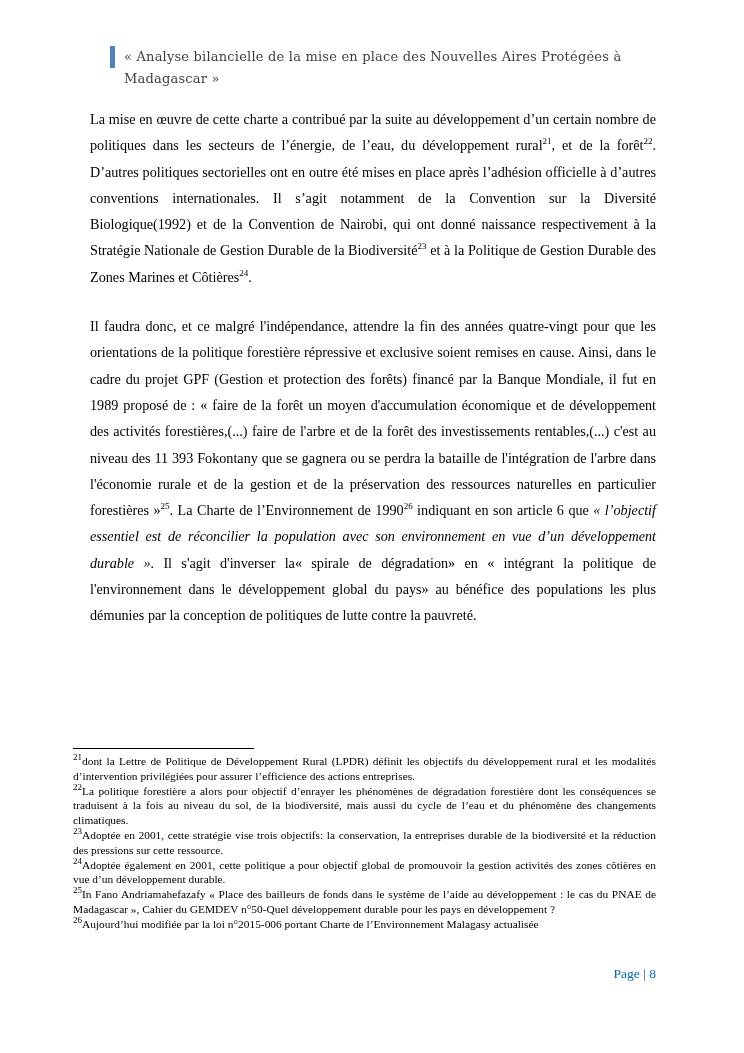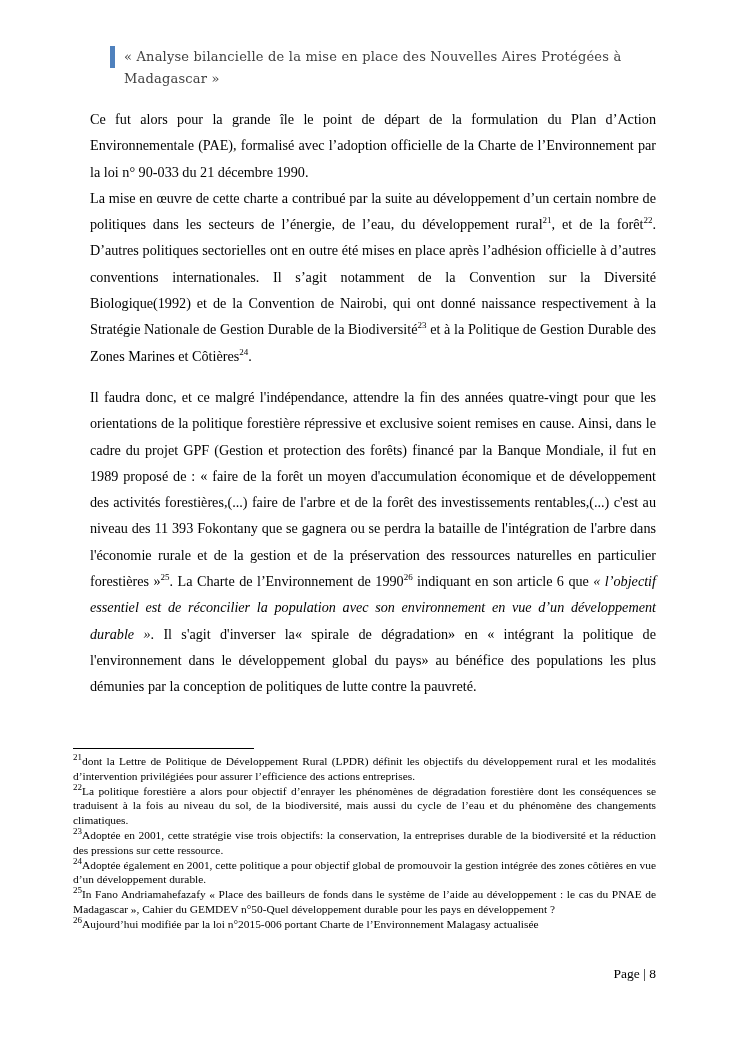--- a/index.html
+++ b/index.html
@@ -38,21 +38,21 @@
     line-height: 22px;
     color: #3f3f3f;
     letter-spacing: 0.2px;
   }
   .para {
     margin: 0;
     font-size: 14.2px;
     line-height: 26.3px;
     text-align: justify;
   }
-  .para.gap { margin-top: 15px; }
+  .para.gap { margin-top: 23px; }
   .para sup, .footnote sup {
     font-size: 9px;
     line-height: 0;
     vertical-align: super;
     font-family: Liberation Serif, serif;
   }
   .italic { font-style: italic; }
   .footnotes {
     position: absolute;
     left: 73px;
@@ -67,56 +67,55 @@
   .footnote {
     font-size: 11.4px;
     line-height: 14.8px;
     text-align: justify;
   }
   .footer {
     position: absolute;
     top: 966px;
     right: 88px;
     font-size: 13.5px;
-    color: #000000;
+    color: #0369a1;
     text-align: right;
   }
 </style>
 </head>
 <body>
 
 <div class="page">
 
   <div class="content">
 
     <div class="header">
       <span class="accent-bar"></span>
       <span class="header-title">« Analyse bilancielle de la mise en place des Nouvelles Aires Protégées à Madagascar »</span>
     </div>
 
-    <p class="para"><span>Ce fut alors pour la grande île le point de départ de la formulation du Plan d’Action Environnementale (PAE), formalisé avec l’adoption officielle de la Charte de l’Environnement par la loi n° 90-033 du 21 décembre 1990.</span></p>
     <p class="para"><span>La mise en œuvre de cette charte a contribué par la suite au développement d’un certain nombre de politiques dans les secteurs de l’énergie, de l’eau, du développement rural</span><sup>21</sup><span>, et de la forêt</span><sup>22</sup><span>. D’autres politiques sectorielles ont en outre été mises en place après l’adhésion officielle à d’autres conventions internationales. Il s’agit notamment de la Convention sur la Diversité Biologique(1992) et de la Convention de Nairobi, qui ont donné naissance respectivement à la Stratégie Nationale de Gestion Durable de la Biodiversité</span><sup>23</sup><span> et à la Politique de Gestion Durable des Zones Marines et Côtières</span><sup>24</sup><span>.</span></p>
     <p class="para gap"><span>Il faudra donc, et ce malgré l'indépendance, attendre la fin des années quatre-vingt pour que les orientations de la politique forestière répressive et exclusive soient remises en cause. Ainsi, dans le cadre du projet GPF (Gestion et protection des forêts) financé par la Banque Mondiale, il fut en 1989 proposé de : « faire de la forêt un moyen d'accumulation économique et de développement des activités forestières,(...) faire de l'arbre et de la forêt des investissements rentables,(...) c'est au niveau des 11 393 Fokontany que se gagnera ou se perdra la bataille de l'intégration de l'arbre dans l'économie rurale et de la gestion et de la préservation des ressources naturelles en particulier forestières »</span><sup>25</sup><span>. La Charte de l’Environnement de 1990</span><sup>26</sup><span> indiquant en son article 6 que </span><span class="italic">« l’objectif essentiel est de réconcilier la population avec son environnement en vue d’un développement durable  »</span><span>. Il s'agit d'inverser la« spirale de dégradation» en « intégrant la politique de l'environnement dans le développement global du pays» au bénéfice des populations les plus démunies par la conception de politiques de lutte contre la pauvreté.</span></p>
 
   </div>
 
   <div class="footnotes">
     <div class="fn-sep"></div>
 
     <div class="footnote">
       <sup>21</sup><span>dont la Lettre de Politique de Développement Rural (LPDR) définit les objectifs du développement rural et les modalités d’intervention privilégiées pour assurer l’efficience des actions entreprises.</span>
     </div>
     <div class="footnote">
       <sup>22</sup><span>La politique forestière a alors pour objectif d’enrayer les phénomènes de dégradation forestière dont les conséquences se traduisent à la fois au niveau du sol, de la biodiversité, mais aussi du cycle de l’eau et du phénomène des changements climatiques.</span>
     </div>
     <div class="footnote">
       <sup>23</sup><span>Adoptée en 2001, cette stratégie vise trois objectifs: la conservation, la entreprises durable de la biodiversité et la réduction des pressions sur cette ressource.</span>
     </div>
     <div class="footnote">
-      <sup>24</sup><span>Adoptée également en 2001, cette politique a pour objectif global de promouvoir la gestion intégrée des zones côtières en vue d’un développement durable.</span>
+      <sup>24</sup><span>Adoptée également en 2001, cette politique a pour objectif global de promouvoir la gestion activités des zones côtières en vue d’un développement durable.</span>
     </div>
     <div class="footnote">
       <sup>25</sup><span>In Fano Andriamahefazafy « Place des bailleurs de fonds dans le système de l’aide au développement : le cas du PNAE de Madagascar », Cahier du GEMDEV n°50-Quel développement durable pour les pays en développement ?</span>
     </div>
     <div class="footnote">
       <sup>26</sup><span>Aujourd’hui modifiée par la loi n°2015-006 portant Charte de l’Environnement Malagasy actualisée</span>
     </div>
   </div>
 
   <div class="footer">

